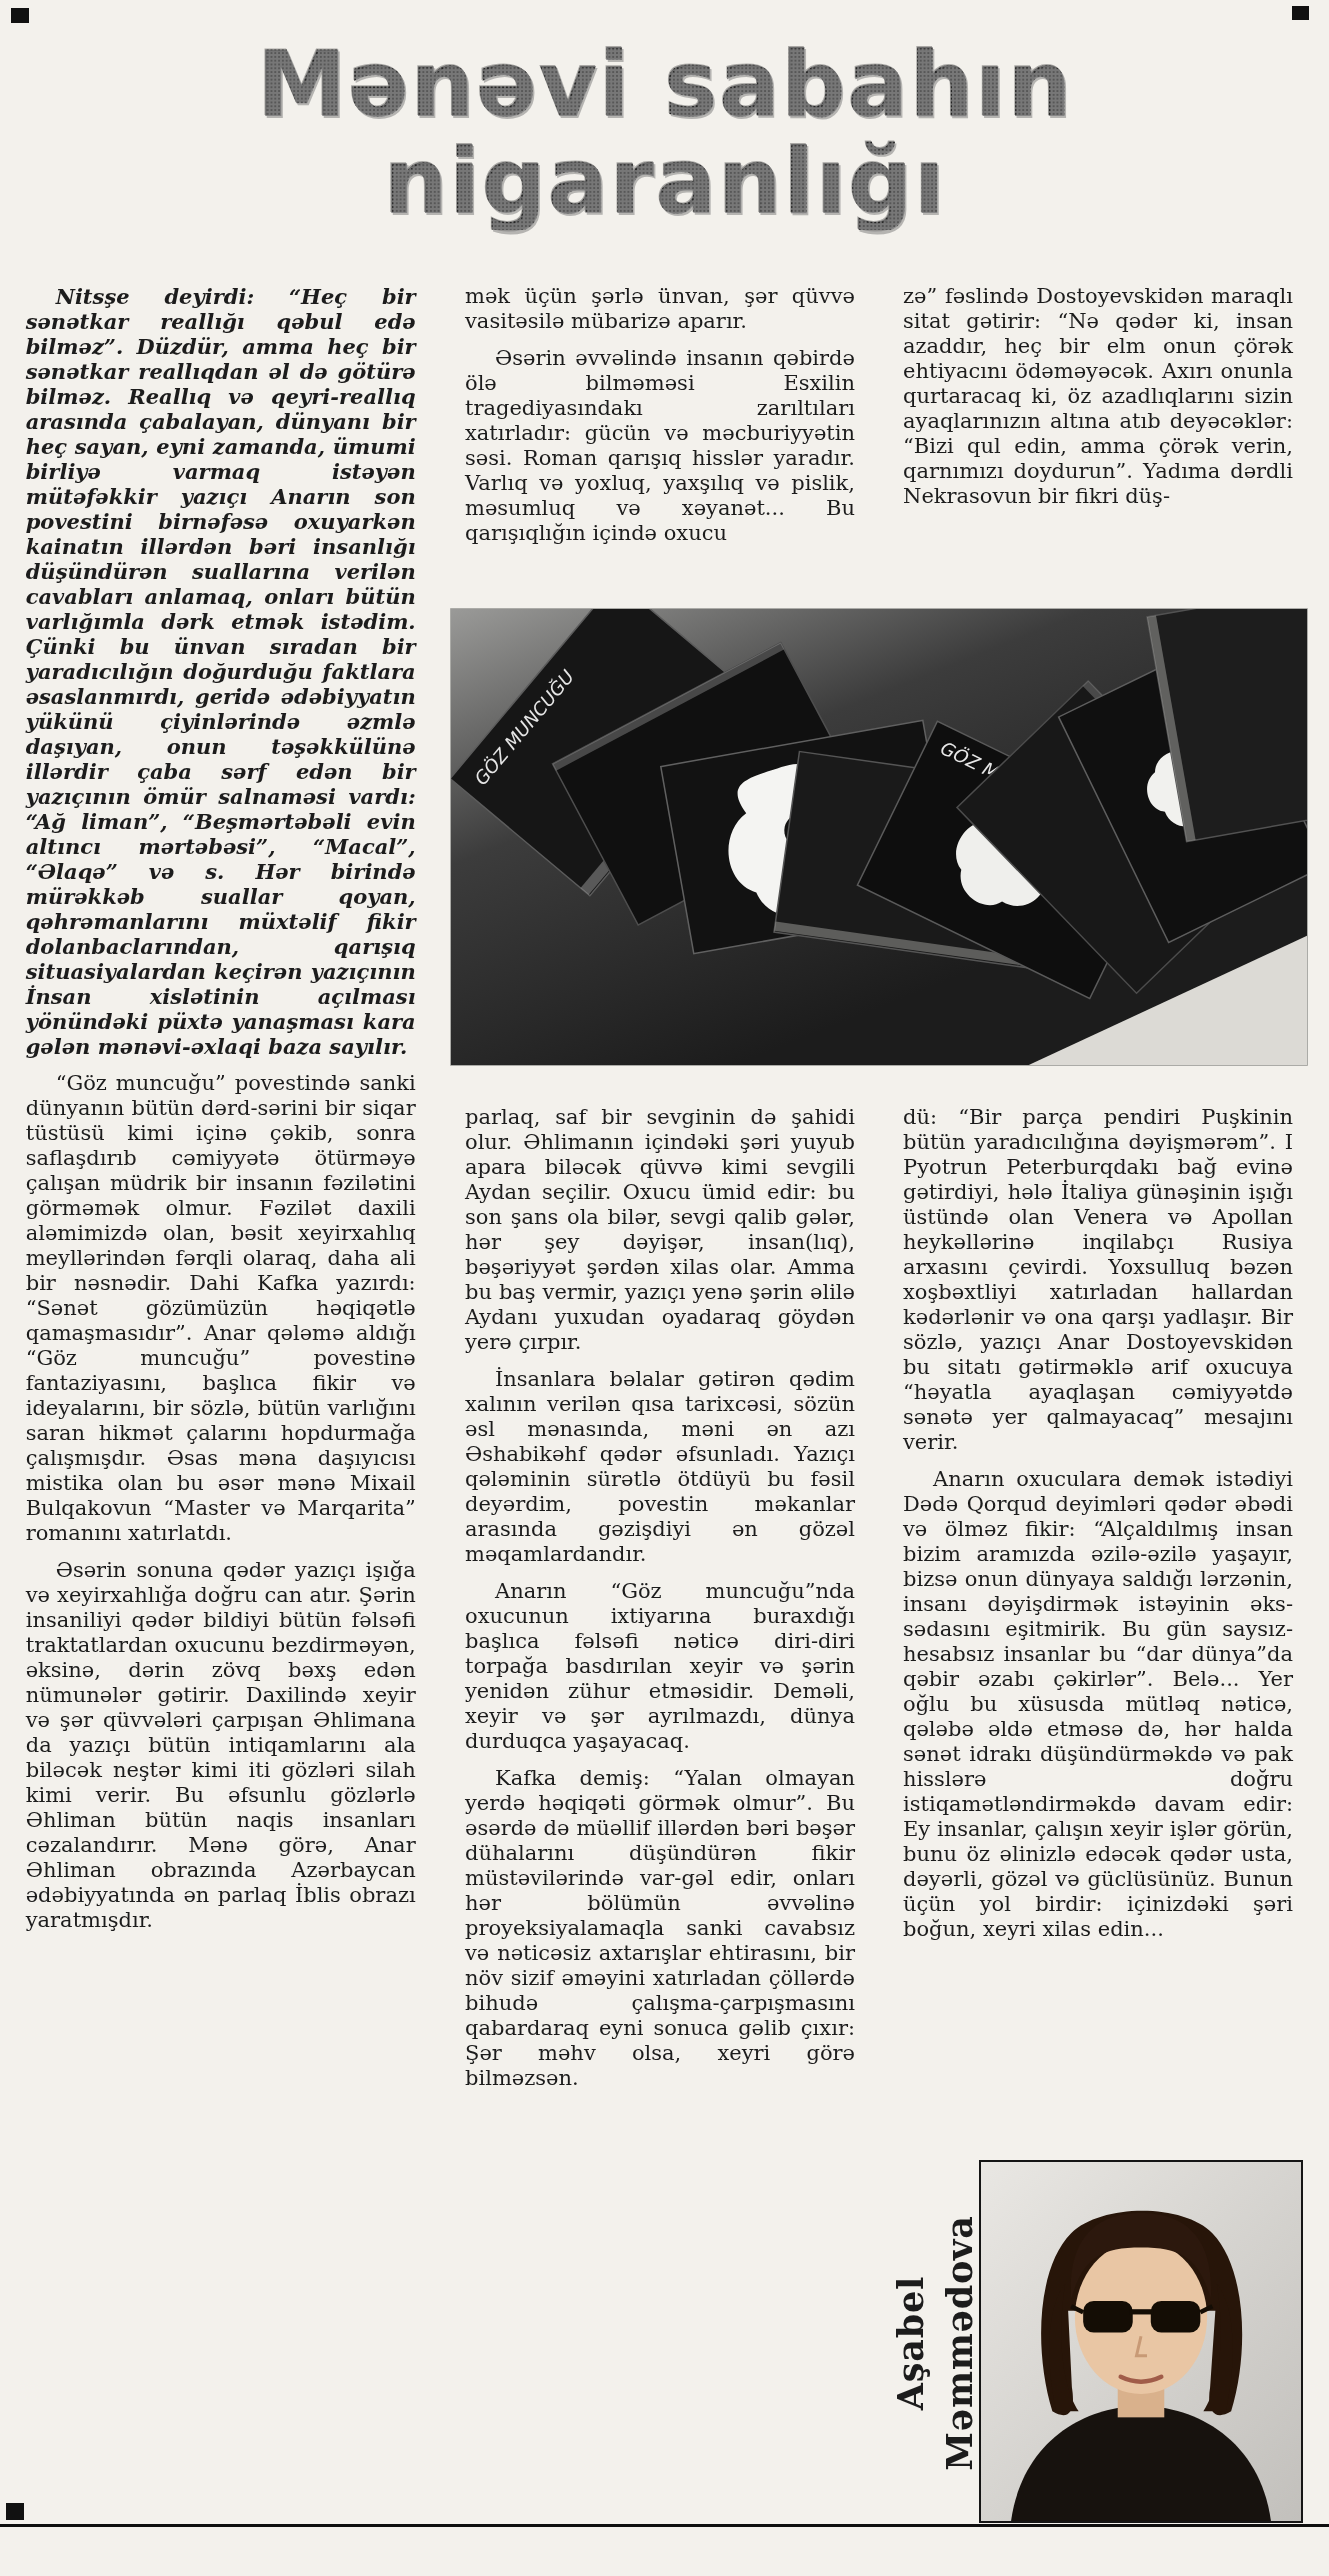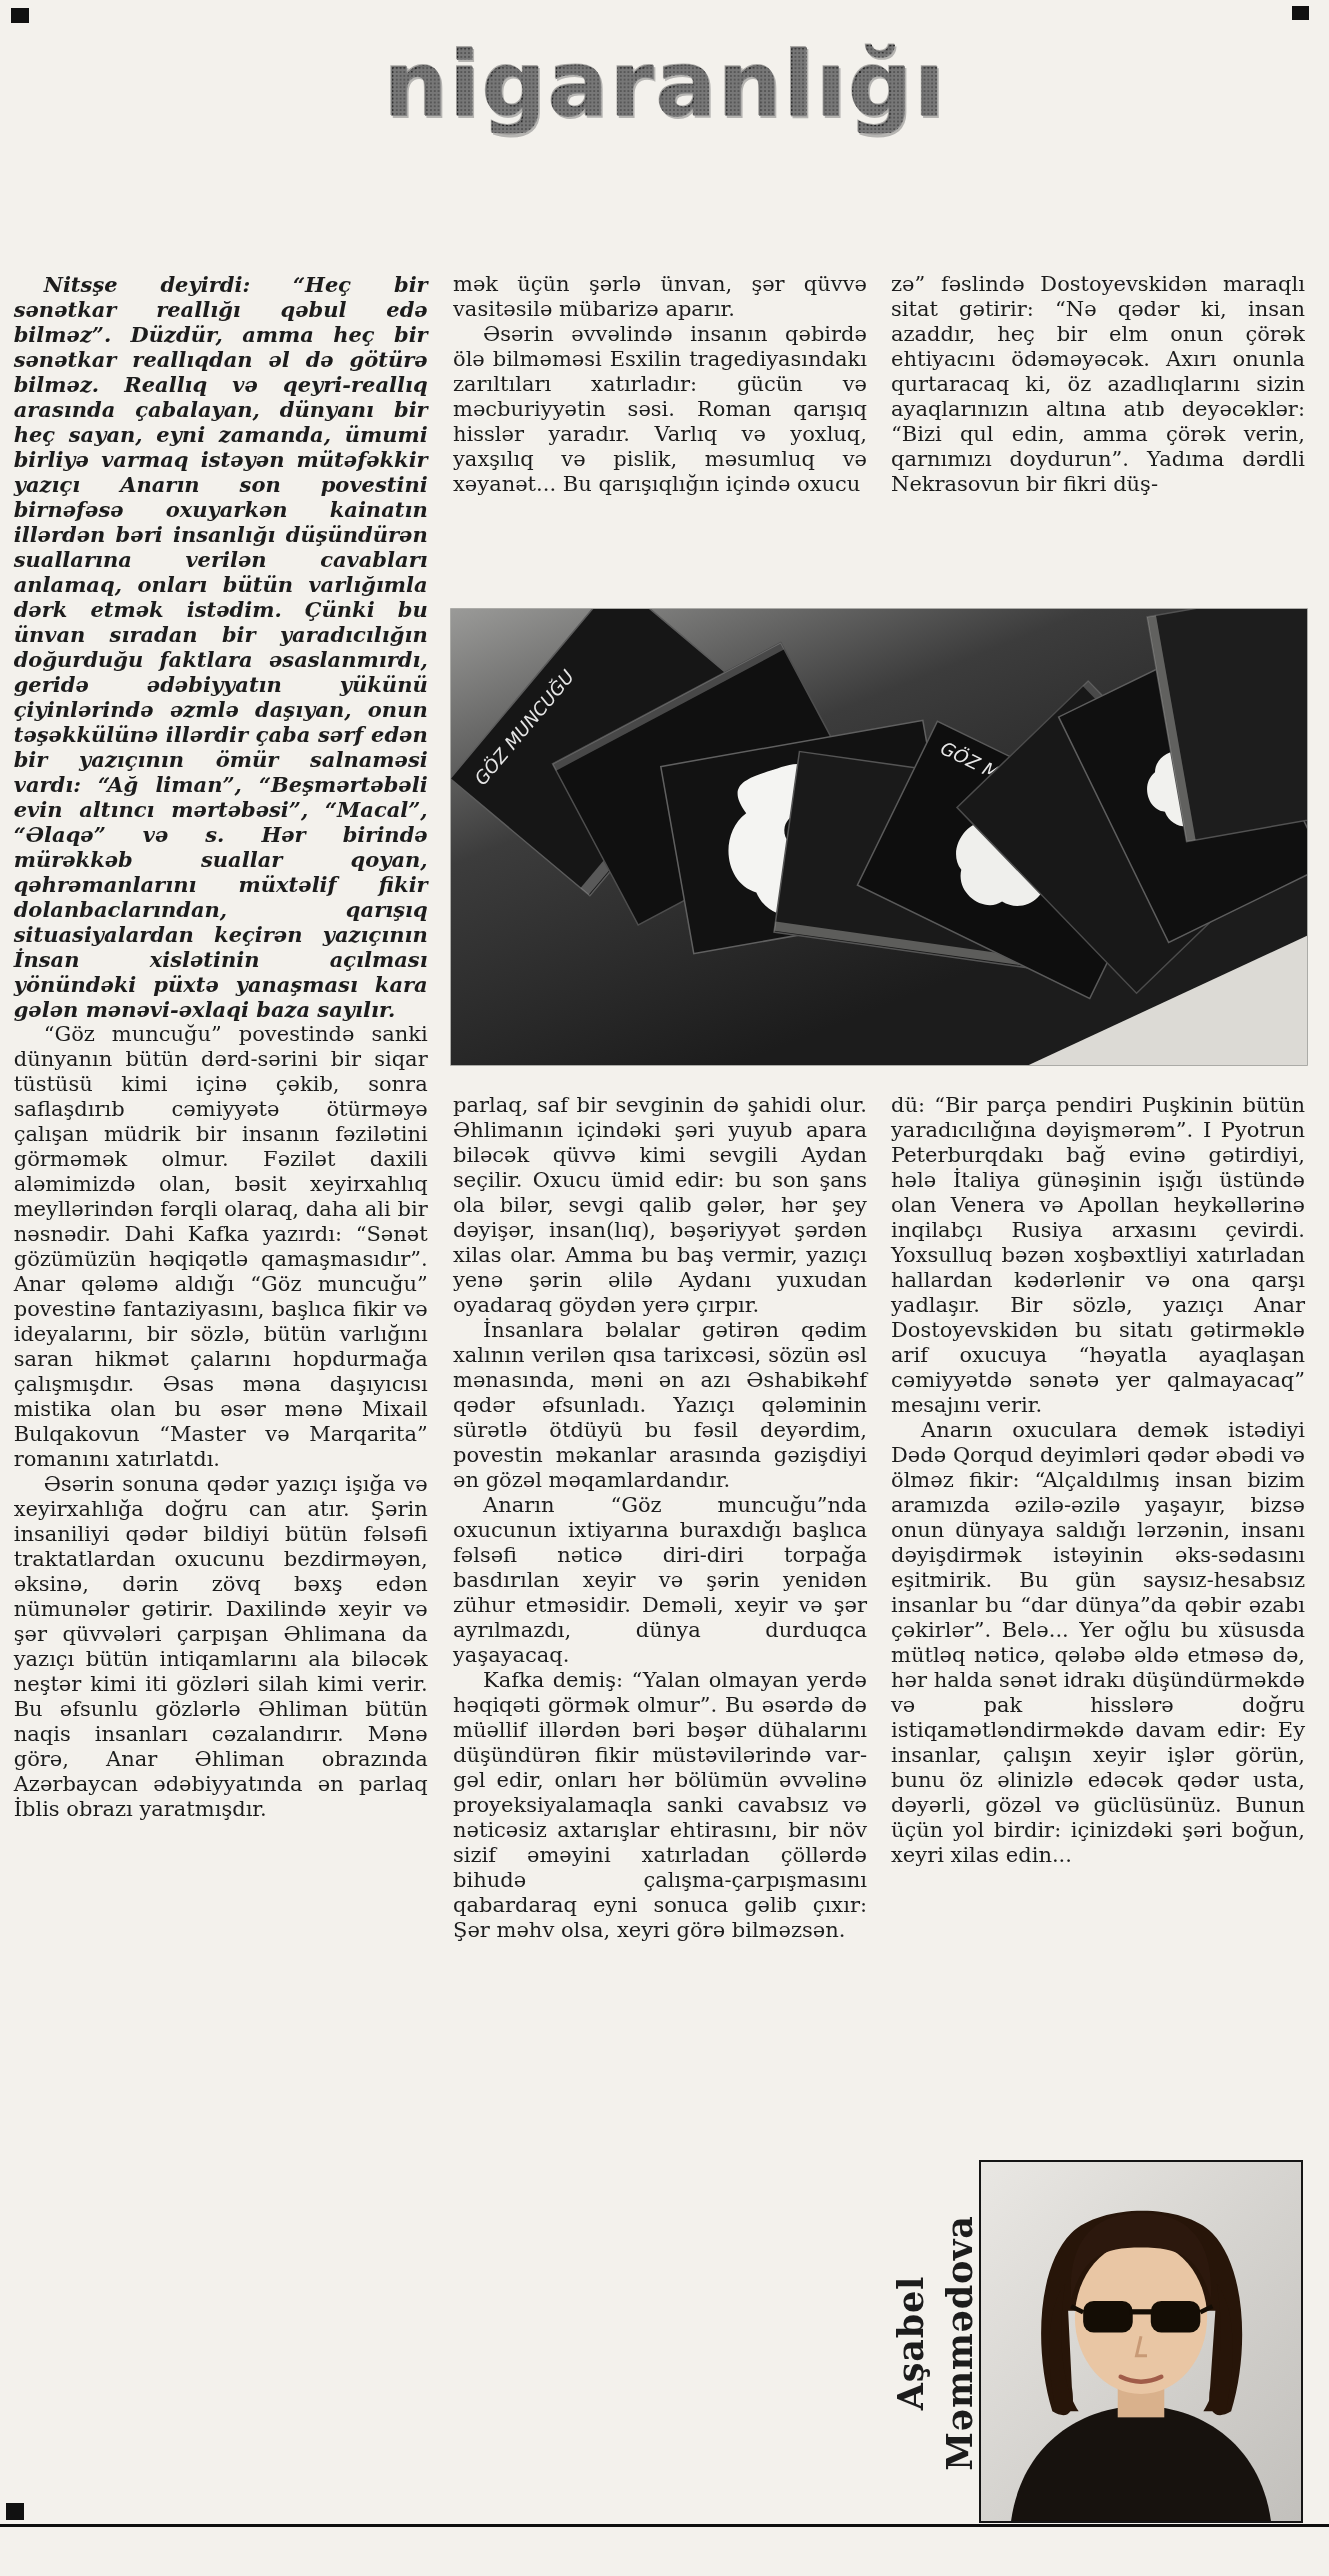--- a/index.html
+++ b/index.html
@@ -37,21 +37,21 @@
       color:transparent;
     }
   }
 
   .col {
     position:absolute; width:414px;
     text-align:justify;
     font-size:21px; line-height:25px;
     z-index:1;
   }
-  .col p { margin:0; }
+  .col p { margin:12px; }
   .indent { text-indent:30px; }
   .lead { font-style:italic; font-weight:bold; }
 
   .col1       { left:13.7px;   top:272px;  height:2242px; }
   .col2-top   { left:453px;  top:272px;  height:337px; overflow:hidden; }
   .col3-top   { left:891px; top:272px;  height:337px; overflow:hidden; }
   .col2-bottom{ left:453px;  top:1093px; }
   .col3-bottom{ left:891px; top:1093px; }
 
   .photo-books {
@@ -90,20 +90,21 @@
 </head>
 <body>
 
 <div class="page">
 
   <div class="corner-mark tl"></div>
   <div class="corner-mark tr"></div>
   <div class="corner-mark bl"></div>
 
   <header class="masthead">
+    <div class="title-line">Mənəvi sabahın</div>
     <div class="title-line">nigaranlığı</div>
   </header>
 
   <section class="col col1">
     <p class="lead indent">Nitsşe deyirdi: “Heç bir sənətkar reallığı qəbul edə bilməz”. Düzdür, amma heç bir sənətkar reallıqdan əl də götürə bilməz. Reallıq və qeyri-reallıq arasında çabalayan, dünyanı bir heç sayan, eyni zamanda, ümumi birliyə varmaq istəyən mütəfəkkir yazıçı Anarın son povestini birnəfəsə oxuyarkən kainatın illərdən bəri insanlığı düşündürən suallarına verilən cavabları anlamaq, onları bütün varlığımla dərk etmək istədim. Çünki bu ünvan sıradan bir yaradıcılığın doğurduğu faktlara əsaslanmırdı, geridə ədəbiyyatın yükünü çiyinlərində əzmlə daşıyan, onun təşəkkülünə illərdir çaba sərf edən bir yazıçının ömür salnaməsi vardı: “Ağ liman”, “Beşmərtəbəli evin altıncı mərtəbəsi”, “Macal”, “Əlaqə” və s. Hər birində mürəkkəb suallar qoyan, qəhrəmanlarını müxtəlif fikir dolanbaclarından, qarışıq situasiyalardan keçirən yazıçının İnsan xislətinin açılması yönündəki püxtə yanaşması kara gələn mənəvi-əxlaqi baza sayılır.</p>
     <p class="indent">“Göz muncuğu” povestində sanki dünyanın bütün dərd-sərini bir siqar tüstüsü kimi içinə çəkib, sonra saflaşdırıb cəmiyyətə ötürməyə çalışan müdrik bir insanın fəzilətini görməmək olmur. Fəzilət daxili aləmimizdə olan, bəsit xeyirxahlıq meyllərindən fərqli olaraq, daha ali bir nəsnədir. Dahi Kafka yazırdı: “Sənət gözümüzün həqiqətlə qamaşmasıdır”. Anar qələmə aldığı “Göz muncuğu” povestinə fantaziyasını, başlıca fikir və ideyalarını, bir sözlə, bütün varlığını saran hikmət çalarını hopdurmağa çalışmışdır. Əsas məna daşıyıcısı mistika olan bu əsər mənə Mixail Bulqakovun “Master və Marqarita” romanını xatırlatdı.</p>
     <p class="indent">Əsərin sonuna qədər yazıçı işığa və xeyirxahlığa doğru can atır. Şərin insaniliyi qədər bildiyi bütün fəlsəfi traktatlardan oxucunu bezdirməyən, əksinə, dərin zövq bəxş edən nümunələr gətirir. Daxilində xeyir və şər qüvvələri çarpışan Əhlimana da yazıçı bütün intiqamlarını ala biləcək neştər kimi iti gözləri silah kimi verir. Bu əfsunlu gözlərlə Əhliman bütün naqis insanları cəzalandırır. Mənə görə, Anar Əhliman obrazında Azərbaycan ədəbiyyatında ən parlaq İblis obrazı yaratmışdır.</p>
   </section>
 
   <section class="col col2-top">

